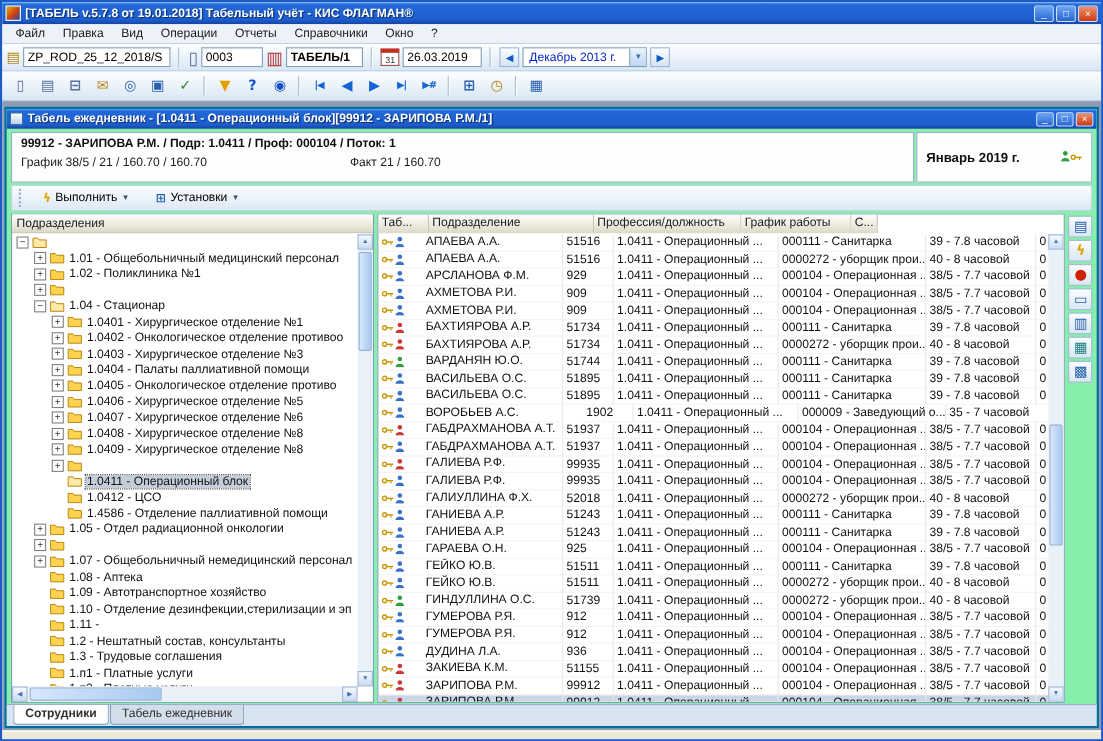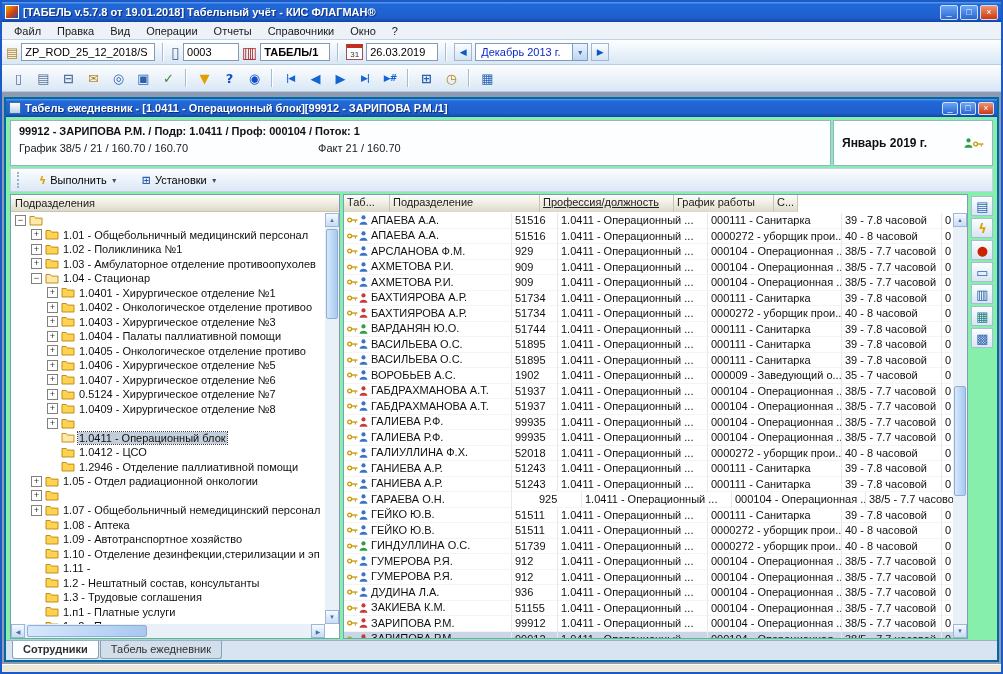--- a/index.html
+++ b/index.html
@@ -99,21 +99,21 @@
   .hscroll .sthumb { top:1px; bottom:1px; left:auto; right:auto; }
 
   .tablewrap { position:relative; flex:1; border:1px solid #7F9DB9; background:#fff; overflow:hidden; }
   .thead { height:17px; display:flex; }
   .hcell { padding:1px 3px; border-right:1px solid #C8C4B4; background:linear-gradient(#FEFEFE,#ECE9DC 60%,#DDD9C8);
            font-size:11px; color:#202020; overflow:hidden; white-space:nowrap; flex:none; }
   .tbody { position:absolute; top:18px; left:0; right:14px; bottom:0; overflow:hidden; }
   .drow { display:flex; height:15.5px; }
   .dcell { padding:0 3px; font-size:11px; line-height:15px; color:#101010; border-right:1px solid #E8E8E8;
            border-bottom:1px solid #F4F4F4; overflow:hidden; white-space:nowrap; flex:none; }
-  .fio { display:flex; align-items:center; gap:3px; }
+  .fio { display:flex; align-items:center; gap:19px; }
   .rowicons { display:inline-flex; align-items:center; gap:1px; flex:none; }
   .drow.rsel { background:#C9D6E6; }
   .table-vscroll { position:absolute; top:18px; right:0; bottom:0; width:14px; background:#EAF0F8;
                    display:flex; flex-direction:column; }
 
   .iconstrip { width:24px; flex:none; display:flex; flex-direction:column; gap:2px; padding-top:2px; }
   .iconstrip .tbtn { width:22px; height:20px; background:linear-gradient(#FBFDFF,#D8E6F4); border:1px solid #A8BCD4; }
 
   
   .tabstrip { height:20px; flex:none; display:flex; align-items:flex-start; padding-left:6px; gap:1px;
@@ -314,21 +314,20 @@
                 </span>
                 <span class="tlabel">1.02 - Поликлиника №1</span>
               </div>
               <div class="trow" style="padding-left: 20px;">
                 <span class="ebox">+</span>
                 <span class="ficon">
                   <svg width="14" height="11" viewBox="0 0 14 11">
                     <path d="M1 1.5 h4.2 l1.4 1.6 H13 V10 H1 Z" fill="#FFD34F" stroke="#B8860B" stroke-width="0.9"></path>
                   </svg>
                 </span>
-                <span class="tlabel">1.03 - Амбулаторное отделение противоопухолев</span>
               </div>
               <div class="trow" style="padding-left: 20px;">
                 <span class="ebox">−</span>
                 <span class="ficon">
                   <svg width="14" height="11" viewBox="0 0 14 11">
                     <path d="M1 1.5 h4.2 l1.4 1.6 H13 V10 H1 Z" fill="#FFE9A8" stroke="#B8860B" stroke-width="0.9"></path>
                   </svg>
                 </span>
                 <span class="tlabel">1.04 - Стационар</span>
               </div>
@@ -395,21 +394,21 @@
                 </span>
                 <span class="tlabel">1.0407 - Хирургическое отделение №6</span>
               </div>
               <div class="trow" style="padding-left: 36px;">
                 <span class="ebox">+</span>
                 <span class="ficon">
                   <svg width="14" height="11" viewBox="0 0 14 11">
                     <path d="M1 1.5 h4.2 l1.4 1.6 H13 V10 H1 Z" fill="#FFD34F" stroke="#B8860B" stroke-width="0.9"></path>
                   </svg>
                 </span>
-                <span class="tlabel">0.5124 - Хирургическое отделение №7</span>
+                <span class="tlabel">1.0408 - Хирургическое отделение №8</span>
               </div>
               <div class="trow" style="padding-left: 36px;">
                 <span class="ebox">+</span>
                 <span class="ficon">
                   <svg width="14" height="11" viewBox="0 0 14 11">
                     <path d="M1 1.5 h4.2 l1.4 1.6 H13 V10 H1 Z" fill="#FFD34F" stroke="#B8860B" stroke-width="0.9"></path>
                   </svg>
                 </span>
                 <span class="tlabel">1.0409 - Хирургическое отделение №8</span>
               </div>
@@ -439,21 +438,21 @@
                 </span>
                 <span class="tlabel">1.0412 - ЦСО</span>
               </div>
               <div class="trow" style="padding-left: 36px;">
                 <span class="ebox-sp"></span>
                 <span class="ficon">
                   <svg width="14" height="11" viewBox="0 0 14 11">
                     <path d="M1 1.5 h4.2 l1.4 1.6 H13 V10 H1 Z" fill="#FFD34F" stroke="#B8860B" stroke-width="0.9"></path>
                   </svg>
                 </span>
-                <span class="tlabel">1.2946 - Отделение паллиативной помощи</span>
+                <span class="tlabel">1.4586 - Отделение паллиативной помощи</span>
               </div>
               <div class="trow" style="padding-left: 20px;">
                 <span class="ebox">+</span>
                 <span class="ficon">
                   <svg width="14" height="11" viewBox="0 0 14 11">
                     <path d="M1 1.5 h4.2 l1.4 1.6 H13 V10 H1 Z" fill="#FFD34F" stroke="#B8860B" stroke-width="0.9"></path>
                   </svg>
                 </span>
                 <span class="tlabel">1.05 - Отдел радиационной онкологии</span>
               </div>
@@ -560,21 +559,21 @@
                 <span class="sthumb" style="left:2px;width:120px"></span>
               </span>
             <span class="sbtn">▶</span>
           </div>
         </div>
 
         <div class="tablewrap">
           <div class="thead" id="thead">
               <div class="hcell" style="width: 46px;">Таб...</div>
               <div class="hcell" style="width: 150px;">Подразделение</div>
-              <div class="hcell" style="width: 134px; text-decoration: underline;">Профессия/должность</div>
+              <div class="hcell" style="width: 134px;">Профессия/должность</div>
               <div class="hcell" style="width: 100px;">График работы</div>
               <div class="hcell" style="width: 24px;">С...</div>
             </div>
           <div class="tbody" id="tbody">
               <div class="drow">
                 <div class="dcell fio" style="width: 168px;">
                   <span class="rowicons">
                     <svg width="11" height="8" viewBox="0 0 11 8">
                       <circle cx="2.6" cy="4" r="1.9" fill="none" stroke="#C89600" stroke-width="1.3"></circle>
                       <rect x="4.6" y="3.4" width="5.8" height="1.3" fill="#C89600"></rect>
@@ -790,21 +789,21 @@
                       <rect x="4.6" y="3.4" width="5.8" height="1.3" fill="#C89600"></rect>
                       <rect x="7.8" y="4.6" width="1.1" height="1.9" fill="#C89600"></rect>
                     </svg>
                     <svg width="9" height="10" viewBox="0 0 9 10">
                       <circle cx="4.5" cy="2.4" r="2.1" fill="#3A72C8"></circle>
                       <path d="M0.5 9.8 C0.8 5.6 8.2 5.6 8.5 9.8 Z" fill="#3A72C8"></path>
                     </svg>
                   </span>
                   <span>ВОРОБЬЕВ А.С.</span>
                 </div>
-                <div class="dcell" style="width: 46px;">1902</div>
+                <div class="dcell" style="width: 46px; margin-left: 18px;">1902</div>
                 <div class="dcell" style="width: 150px;">1.0411 - Операционный ...</div>
                 <div class="dcell" style="width: 134px;">000009 - Заведующий о...</div>
                 <div class="dcell" style="width: 100px;">35 - 7 часовой</div>
                 <div class="dcell" style="width: 24px;">0</div>
               </div>
               <div class="drow">
                 <div class="dcell fio" style="width: 168px;">
                   <span class="rowicons">
                     <svg width="11" height="8" viewBox="0 0 11 8">
                       <circle cx="2.6" cy="4" r="1.9" fill="none" stroke="#C89600" stroke-width="1.3"></circle>
@@ -958,21 +957,21 @@
                       <rect x="4.6" y="3.4" width="5.8" height="1.3" fill="#C89600"></rect>
                       <rect x="7.8" y="4.6" width="1.1" height="1.9" fill="#C89600"></rect>
                     </svg>
                     <svg width="9" height="10" viewBox="0 0 9 10">
                       <circle cx="4.5" cy="2.4" r="2.1" fill="#3A72C8"></circle>
                       <path d="M0.5 9.8 C0.8 5.6 8.2 5.6 8.5 9.8 Z" fill="#3A72C8"></path>
                     </svg>
                   </span>
                   <span>ГАРАЕВА О.Н.</span>
                 </div>
-                <div class="dcell" style="width: 46px; margin-left: 24px;">925</div>
+                <div class="dcell" style="width: 46px;">925</div>
                 <div class="dcell" style="width: 150px;">1.0411 - Операционный ...</div>
                 <div class="dcell" style="width: 134px;">000104 - Операционная ...</div>
                 <div class="dcell" style="width: 100px;">38/5 - 7.7 часовой</div>
                 <div class="dcell" style="width: 24px;">0</div>
               </div>
               <div class="drow">
                 <div class="dcell fio" style="width: 168px;">
                   <span class="rowicons">
                     <svg width="11" height="8" viewBox="0 0 11 8">
                       <circle cx="2.6" cy="4" r="1.9" fill="none" stroke="#C89600" stroke-width="1.3"></circle>

